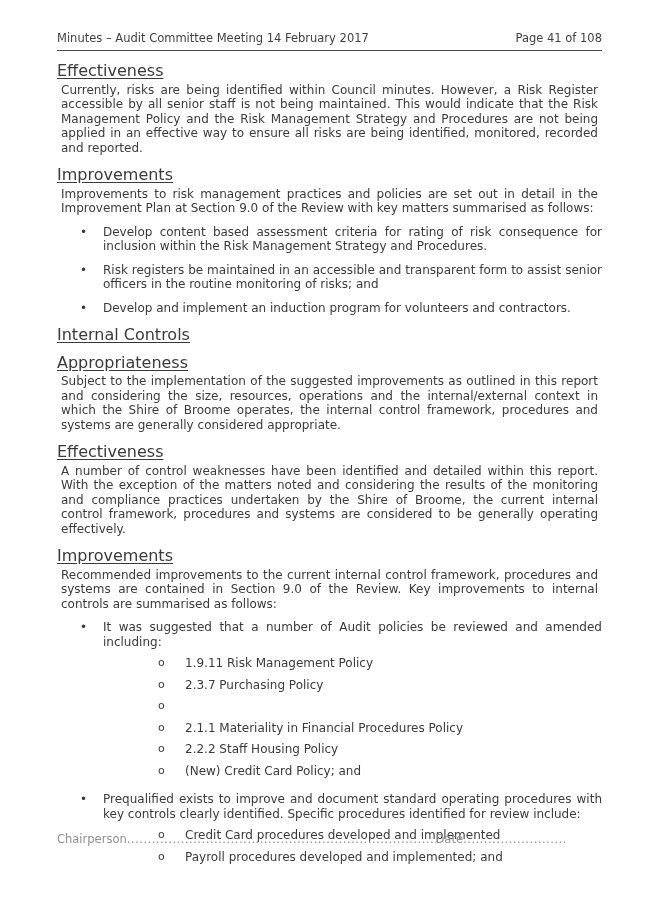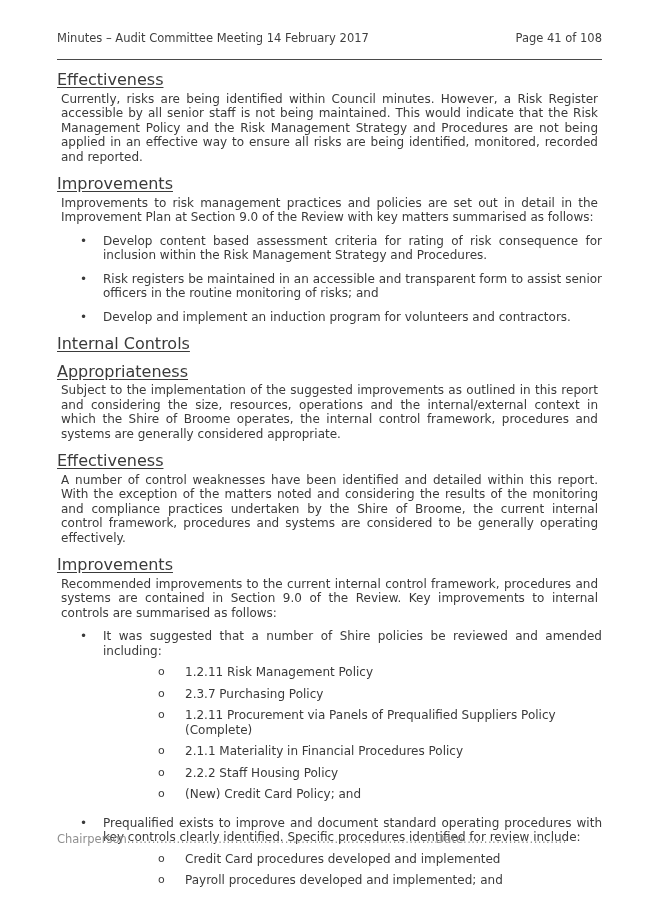--- a/index.html
+++ b/index.html
@@ -18,21 +18,21 @@
     padding: 31px 51px 0 57px;
   }
   .doc-header {
     display: flex;
     justify-content: space-between;
     align-items: flex-start;
     font-size: 11.5px;
     line-height: 14px;
     color: #3f3f3f;
     border-bottom: 1px solid #4a4a4a;
-    padding-bottom: 14px;
+    padding-bottom: 5px;
   }
   .doc-body {
     font-size: 12px;
     line-height: 14.5px;
   }
   .h {
     font-weight: normal;
     font-size: 16px;
     line-height: 14.5px;
     margin: 13px 0 2px 0;
@@ -137,33 +137,32 @@
 
     <h2 class="h">Effectiveness</h2>
     <p class="para">A number of control weaknesses have been identified and detailed within this report. With the exception of the matters noted and considering the results of the monitoring and compliance practices undertaken by the Shire of Broome, the current internal control framework, procedures and systems are considered to be generally operating effectively.</p>
 
     <h2 class="h">Improvements</h2>
     <p class="para">Recommended improvements to the current internal control framework, procedures and systems are contained in Section 9.0 of the Review. Key improvements to internal controls are summarised as follows:</p>
 
     <ul class="blist">
       <li class="li1">
         <span class="marker">•</span>
-        <span class="txt">It was suggested that a number of Shire policies be reviewed and amended including:</span>
+        <span class="txt">It was suggested that a number of Audit policies be reviewed and amended including:</span>
       </li>
       <li class="li2">
         <span class="marker">o</span>
-        <span class="txt">1.2.11 Risk Management Policy</span>
+        <span class="txt">1.9.11 Risk Management Policy</span>
       </li>
       <li class="li2">
         <span class="marker">o</span>
         <span class="txt">2.3.7 Purchasing Policy</span>
       </li>
       <li class="li2">
         <span class="marker">o</span>
-        <span class="txt">1.2.11 Procurement via Panels of Prequalified Suppliers Policy (Complete)</span>
       </li>
       <li class="li2">
         <span class="marker">o</span>
         <span class="txt">2.1.1 Materiality in Financial Procedures Policy</span>
       </li>
       <li class="li2">
         <span class="marker">o</span>
         <span class="txt">2.2.2 Staff Housing Policy</span>
       </li>
       <li class="li2">

